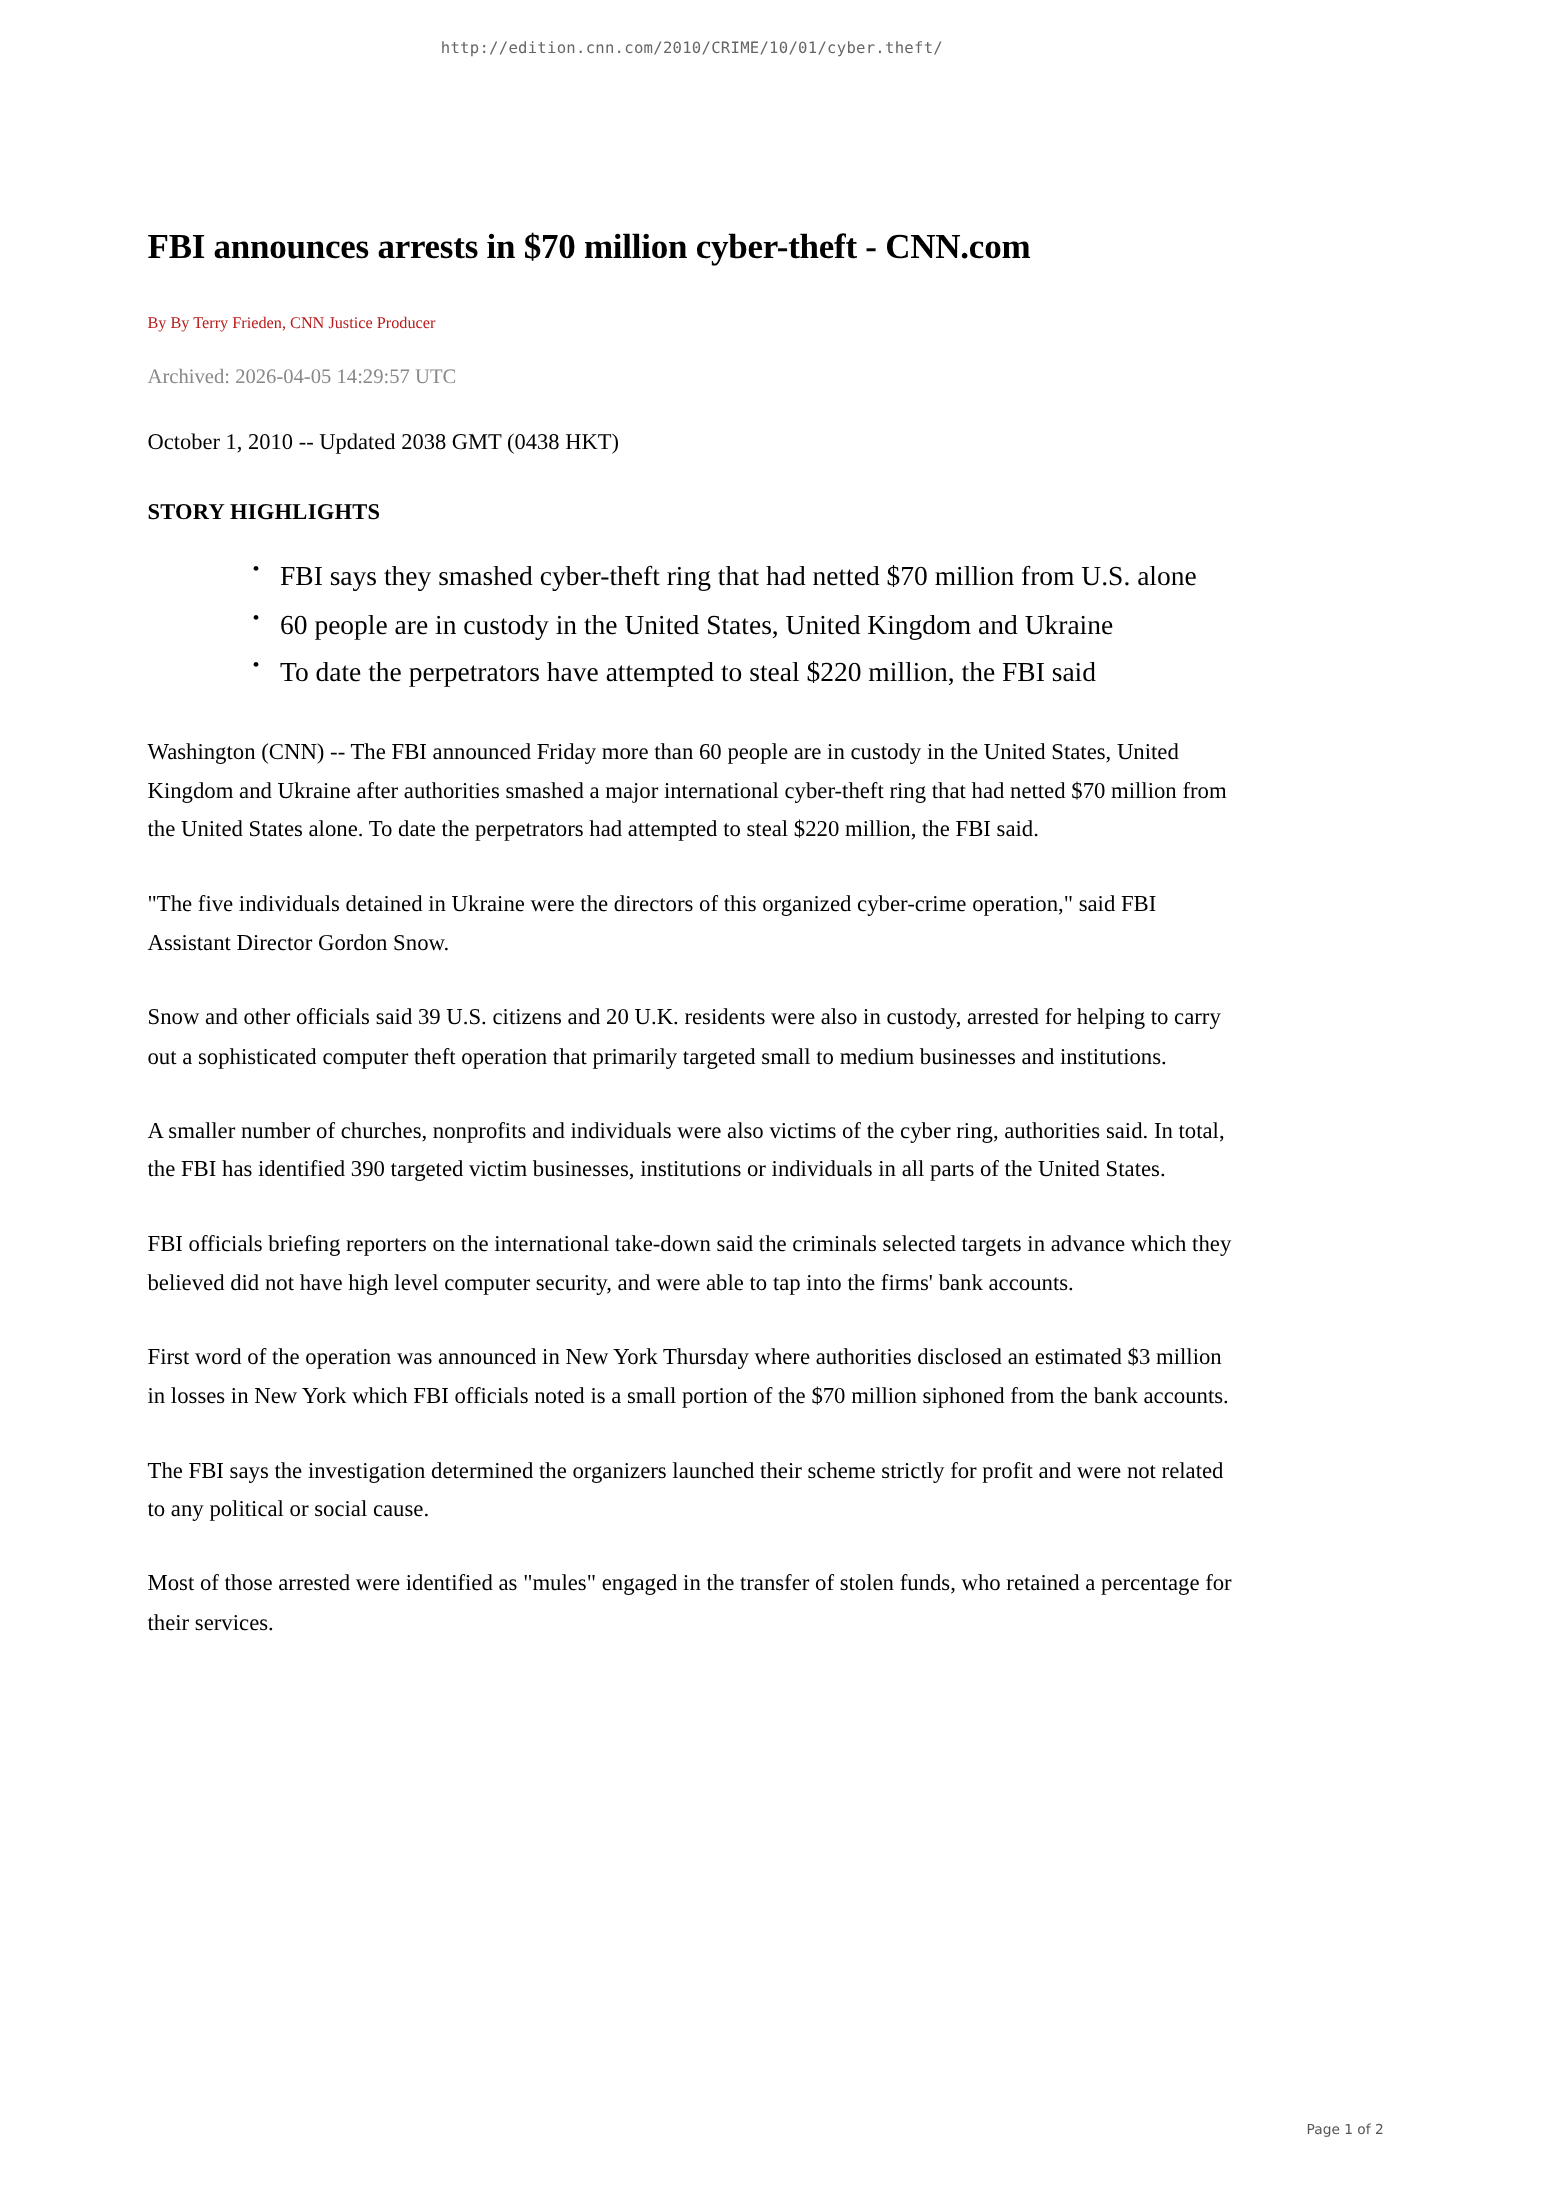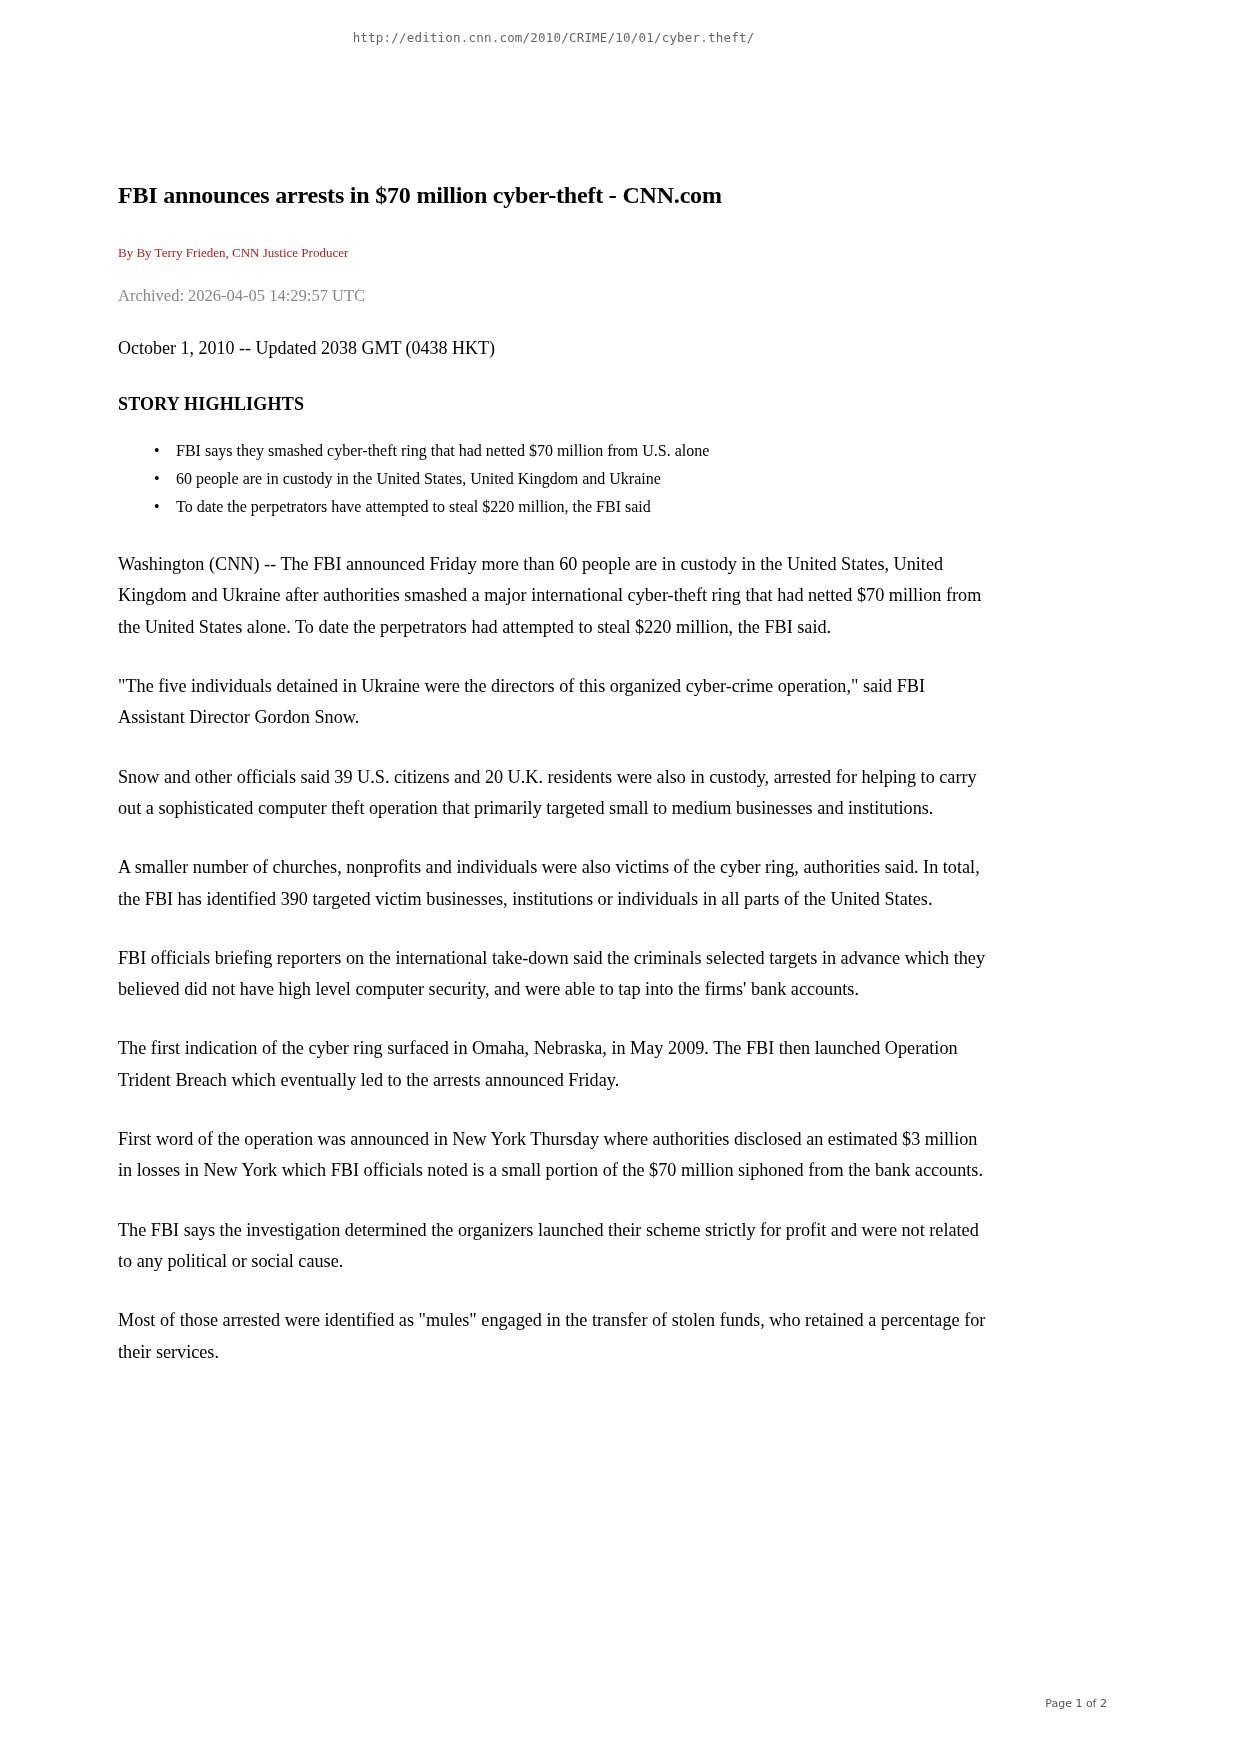--- a/index.html
+++ b/index.html
@@ -29,21 +29,21 @@
     color: #666666;
     padding-top: 30px;
     letter-spacing: 0.2px;
   }
   .content {
     padding: 0 118px;
     margin-top: 135px;
   }
   h1.title {
     font-family: "Liberation Serif", serif;
-    font-size: 24px;
+    font-size: 28px;
     font-weight: bold;
     margin: 0 0 0 0;
     line-height: 1.3;
     letter-spacing: -0.2px;
     color: #000;
   }
   .byline {
     font-size: 13px;
     color: #b91c1c;
     margin-top: 34px;
@@ -63,24 +63,25 @@
     font-weight: bold;
     margin-top: 35px;
     letter-spacing: 0.2px;
   }
   ul.highlights {
     margin: 22px 0 0 0;
     padding-left: 58px;
     list-style: none;
   }
   ul.highlights li {
-    font-size: 16px;
+    font-size: 22px;
     line-height: 1.75;
     position: relative;
     padding-left: 0;
+    margin-left: 48px;
   }
   ul.highlights li::before {
     content: "\2022";
     position: absolute;
     left: -22px;
     top: 0;
     font-size: 16px;
   }
   p.body-par {
     font-size: 18.2px;
@@ -126,21 +127,20 @@
       <li>60 people are in custody in the United States, United Kingdom and Ukraine</li>
       <li>To date the perpetrators have attempted to steal $220 million, the FBI said</li>
     </ul>
 
     <p class="body-par"><span class="lede">Washington (CNN)</span><span> -- The FBI announced Friday more than 60 people are in custody in the United States, United Kingdom and Ukraine after authorities smashed a major international cyber-theft ring that had netted $70 million from the United States alone. To date the perpetrators had attempted to steal $220 million, the FBI said.</span></p>
 
     <p class="body-par">"The five individuals detained in Ukraine were the directors of this organized cyber-crime operation," said FBI Assistant Director Gordon Snow.</p>
     <p class="body-par">Snow and other officials said 39 U.S. citizens and 20 U.K. residents were also in custody, arrested for helping to carry out a sophisticated computer theft operation that primarily targeted small to medium businesses and institutions.</p>
     <p class="body-par">A smaller number of churches, nonprofits and individuals were also victims of the cyber ring, authorities said. In total, the FBI has identified 390 targeted victim businesses, institutions or individuals in all parts of the United States.</p>
     <p class="body-par">FBI officials briefing reporters on the international take-down said the criminals selected targets in advance which they believed did not have high level computer security, and were able to tap into the firms' bank accounts.</p>
-    <p class="body-par">The first indication of the cyber ring surfaced in Omaha, Nebraska, in May 2009. The FBI then launched Operation Trident Breach which eventually led to the arrests announced Friday.</p>
     <p class="body-par">First word of the operation was announced in New York Thursday where authorities disclosed an estimated $3 million in losses in New York which FBI officials noted is a small portion of the $70 million siphoned from the bank accounts.</p>
     <p class="body-par">The FBI says the investigation determined the organizers launched their scheme strictly for profit and were not related to any political or social cause.</p>
     <p class="body-par">Most of those arrested were identified as "mules" engaged in the transfer of stolen funds, who retained a percentage for their services.</p>
 
   </div>
 
   <div class="page-footer">Page 1 of 2</div>
 
 </div>
 

